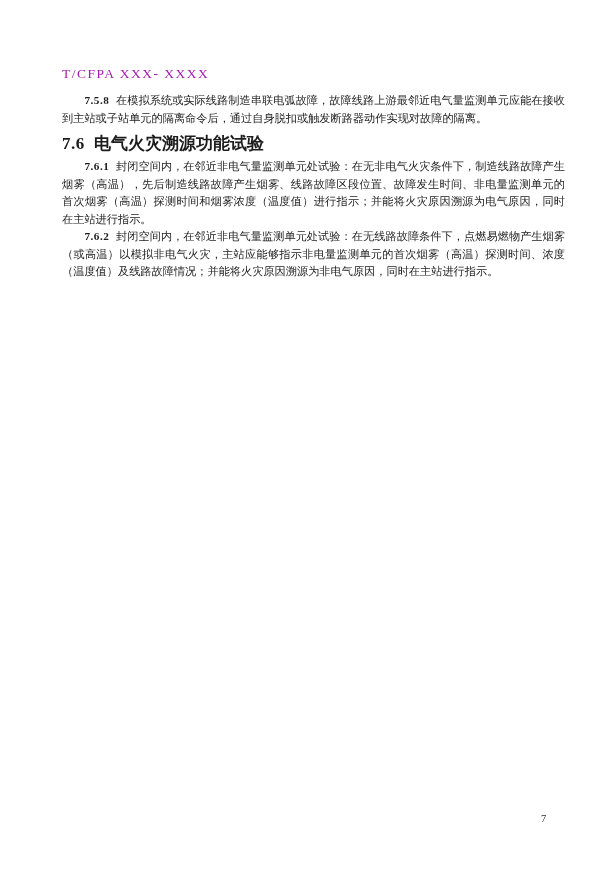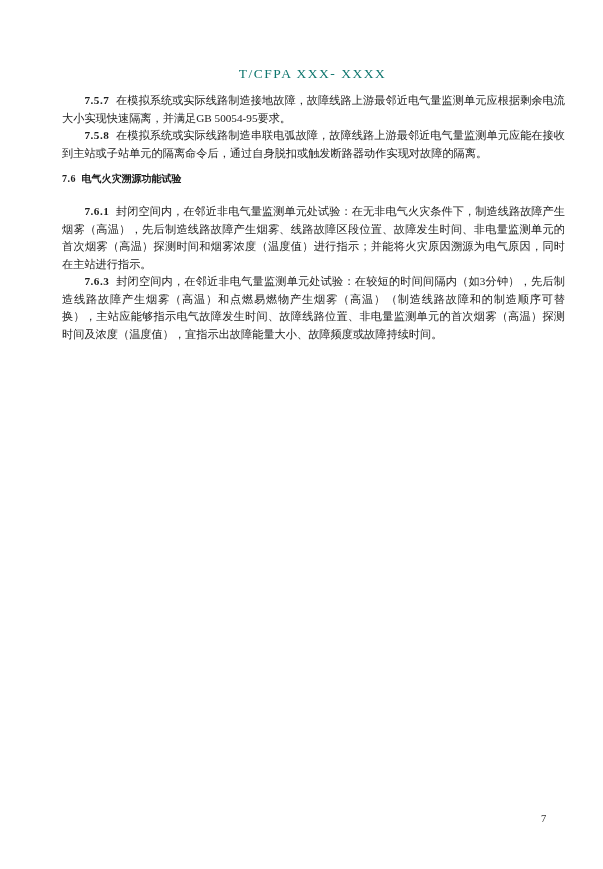--- a/index.html
+++ b/index.html
@@ -14,25 +14,25 @@
     background: #ffffff;
     font-family: "Liberation Serif", "DejaVu Serif", serif;
     color: #1c1c1c;
     overflow: hidden;
   }
   .doc-header {
     position: absolute;
     top: 66px;
     left: 62px;
     right: 40px;
-    text-align: center;
+    text-align: left;
     font-size: 13.5px;
     letter-spacing: 1.5px;
     white-space: nowrap;
-    color: #0f766e;
+    color: #a21caf;
   }
   .doc-body {
     position: absolute;
     top: 92px;
     left: 62px;
     width: 503px;
     font-size: 11.2px;
     line-height: 17.55px;
     text-align: justify;
     text-justify: inter-ideograph;
@@ -41,23 +41,23 @@
   .para {
     margin: 0;
     text-indent: 2em;
   }
   .num {
     font-weight: bold;
     margin-right: 0.6em;
     letter-spacing: 0.5px;
   }
   .section-heading {
-    font-size: 10px;
+    font-size: 17px;
     font-weight: bold;
-    margin: 9px 0 16px 0;
+    margin: 9px 0 6px 0;
     text-indent: 0;
     line-height: 16px;
   }
   .section-heading .num {
     margin-right: 0.55em;
   }
   .page-number {
     position: absolute;
     top: 813px;
     left: 541px;
@@ -69,30 +69,29 @@
 <body>
 
 <div class="page">
 
   <div class="doc-header">
     <span>T/CFPA XXX- XXXX</span>
   </div>
 
   <div class="doc-body">
 
-    <p class="para"><span class="num">7.5.7</span><span>在模拟系统或实际线路制造接地故障，故障线路上游最邻近电气量监测单元应根据剩余电流大小实现快速隔离，并满足GB 50054-95要求。</span></p>
 
     <p class="para"><span class="num">7.5.8</span><span>在模拟系统或实际线路制造串联电弧故障，故障线路上游最邻近电气量监测单元应能在接收到主站或子站单元的隔离命令后，通过自身脱扣或触发断路器动作实现对故障的隔离。</span></p>
 
 
 
     <h2 class="section-heading"><span class="num">7.6</span><span>电气火灾溯源功能试验</span></h2>
 
     <p class="para"><span class="num">7.6.1</span><span>封闭空间内，在邻近非电气量监测单元处试验：在无非电气火灾条件下，制造线路故障产生烟雾（高温），先后制造线路故障产生烟雾、线路故障区段位置、故障发生时间、非电量监测单元的首次烟雾（高温）探测时间和烟雾浓度（温度值）进行指示；并能将火灾原因溯源为电气原因，同时在主站进行指示。</span></p>
 
+    <p class="para"><span class="num">7.6.2</span><span>封闭空间内，在邻近非电气量监测单元处试验：在无线路故障条件下，点燃易燃物产生烟雾（或高温）以模拟非电气火灾，主站应能够指示非电量监测单元的首次烟雾（高温）探测时间、浓度（温度值）及线路故障情况；并能将火灾原因溯源为非电气原因，同时在主站进行指示。</span></p>
 
-    <p class="para"><span class="num">7.6.3</span><span>封闭空间内，在邻近非电气量监测单元处试验：在较短的时间间隔内（如3分钟），先后制造线路故障产生烟雾（高温）和点燃易燃物产生烟雾（高温）（制造线路故障和的制造顺序可替换），主站应能够指示电气故障发生时间、故障线路位置、非电量监测单元的首次烟雾（高温）探测时间及浓度（温度值），宜指示出故障能量大小、故障频度或故障持续时间。</span></p>
 
   </div>
 
   <div class="page-number">7</div>
 
 </div>
 
 </body></html>

